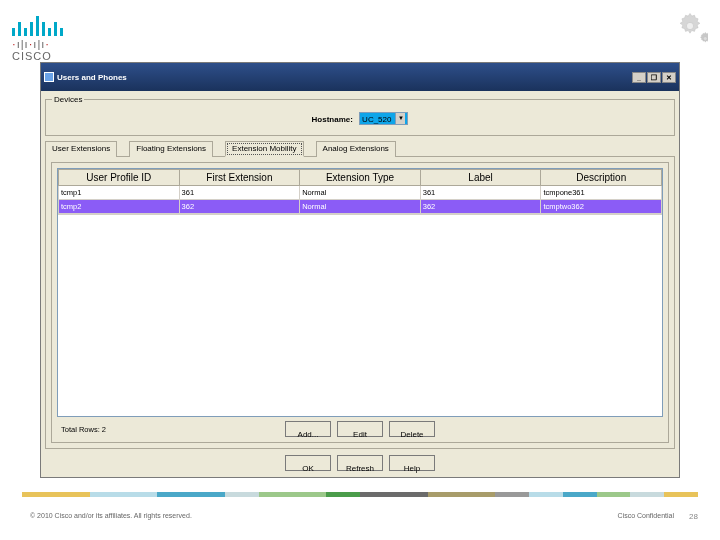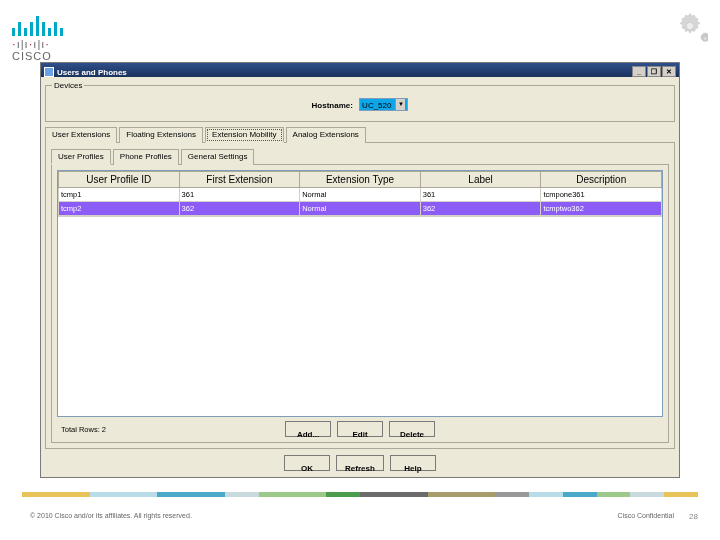--- a/index.html
+++ b/index.html
@@ -55,28 +55,28 @@
     top: 62px;
     left: 40px;
     width: 640px;
     height: 416px;
     background: #ece9d8;
     border: 1px solid #7a7a7a;
     display: flex;
     flex-direction: column;
   }
   .titlebar {
-    height: 14px;
+    height: 28px;
     background: linear-gradient(#2e4f8a, #1a325c);
     color: #fff;
     font-weight: bold;
     font-size: 8px;
-    padding: 0 3px;
-    display: flex;
-    align-items: flex-end;
+    padding: 8px 3px;
+    display: flex;
+    align-items: center;
     justify-content: space-between;
   }
   .titlebar-left { display: flex; align-items: center; gap: 3px; }
   .titlebar-icon {
     width: 10px;
     height: 10px;
     background: #6aa3e8;
     display: inline-block;
     border: 1px solid #fff;
   }
@@ -130,21 +130,21 @@
     border-left: 1px solid #7f9db9;
     margin-left: 4px;
     text-align: center;
     line-height: 10px;
     font-size: 6px;
   }
 
   
   .tabs {
     display: flex;
-    gap: 2px;
+    gap: 12px;
     margin-top: 4px;
   }
   .tab {
     border: 1px solid #aca899;
     border-bottom: none;
     background: #ece9d8;
     padding: 2px 6px;
     font-size: 8px;
     position: relative;
     top: 1px;
@@ -225,21 +225,20 @@
   }
   .btn {
     min-width: 46px;
     height: 16px;
     background: #ece9d8;
     border: 1px solid #7a7a7a;
     font-size: 8px;
     padding: 6px 8px;
     line-height: 14px;
     text-align: center;
-    font-weight: bold;
   }
 
   
   .color-bar {
     position: absolute;
     left: 22px;
     right: 22px;
     top: 492px;
     height: 5px;
     display: flex;
@@ -333,25 +332,20 @@
 
     <div class="tabs">
       <div class="tab">User Extensions</div>
       <div class="tab">Floating Extensions</div>
       <div class="tab active dotted">Extension Mobility</div>
       <div class="tab">Analog Extensions</div>
     </div>
 
     <div class="tab-panel">
 
-      <div class="tabs" style="margin-top:0">
-        <div class="tab active">User Profiles</div>
-        <div class="tab">Phone Profiles</div>
-        <div class="tab">General Settings</div>
-      </div>
 
       <div class="tab-panel">
         <div class="table-container">
           <table>
             <thead>
               <tr>
                 <th>User Profile ID</th>
                 <th>First Extension</th>
                 <th>Extension Type</th>
                 <th>Label</th>

